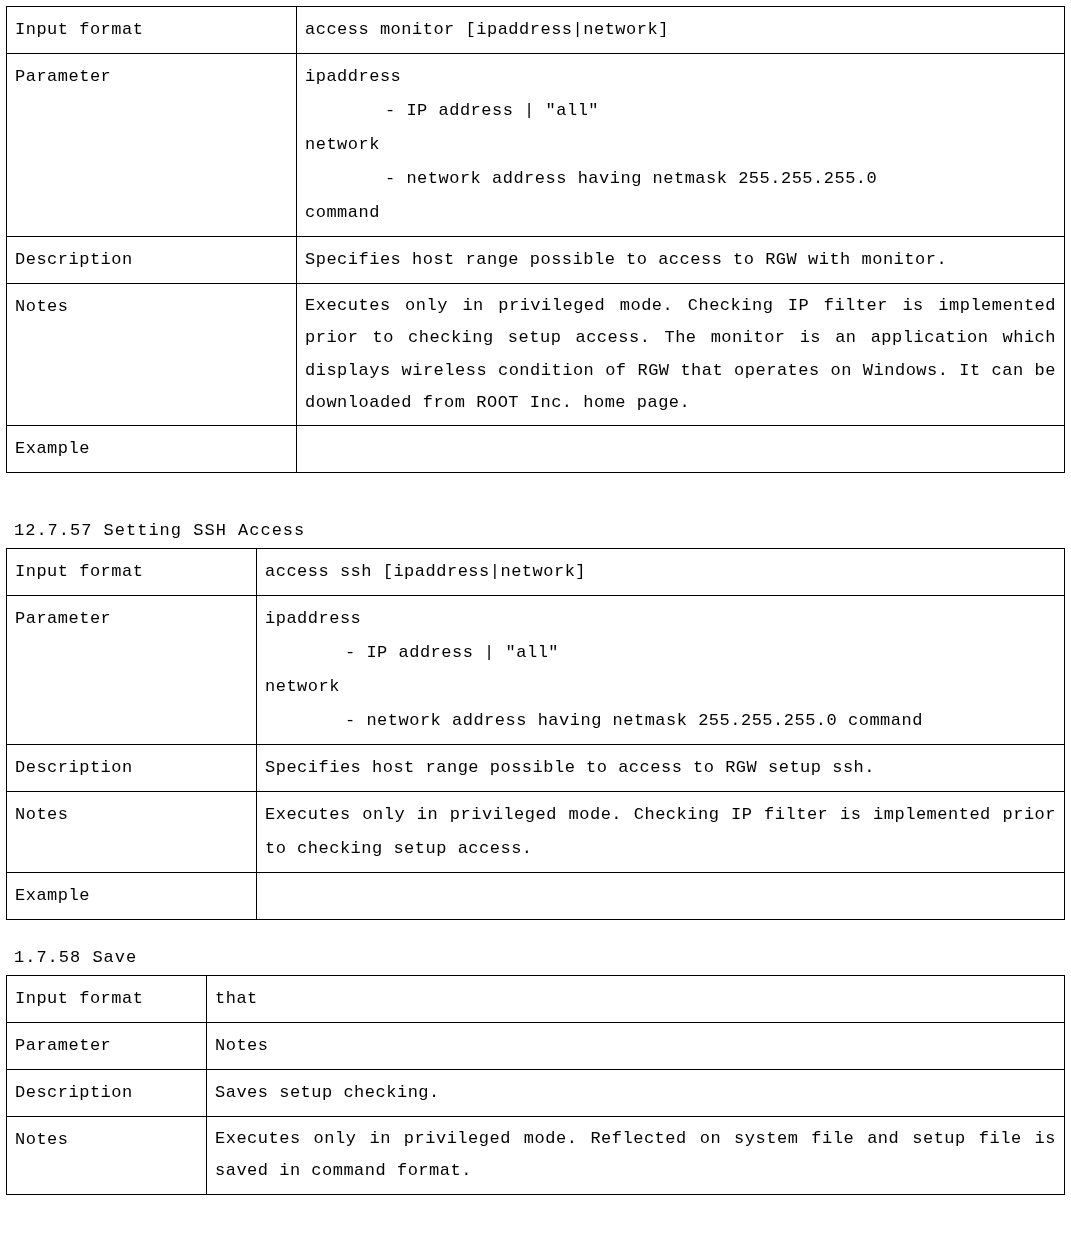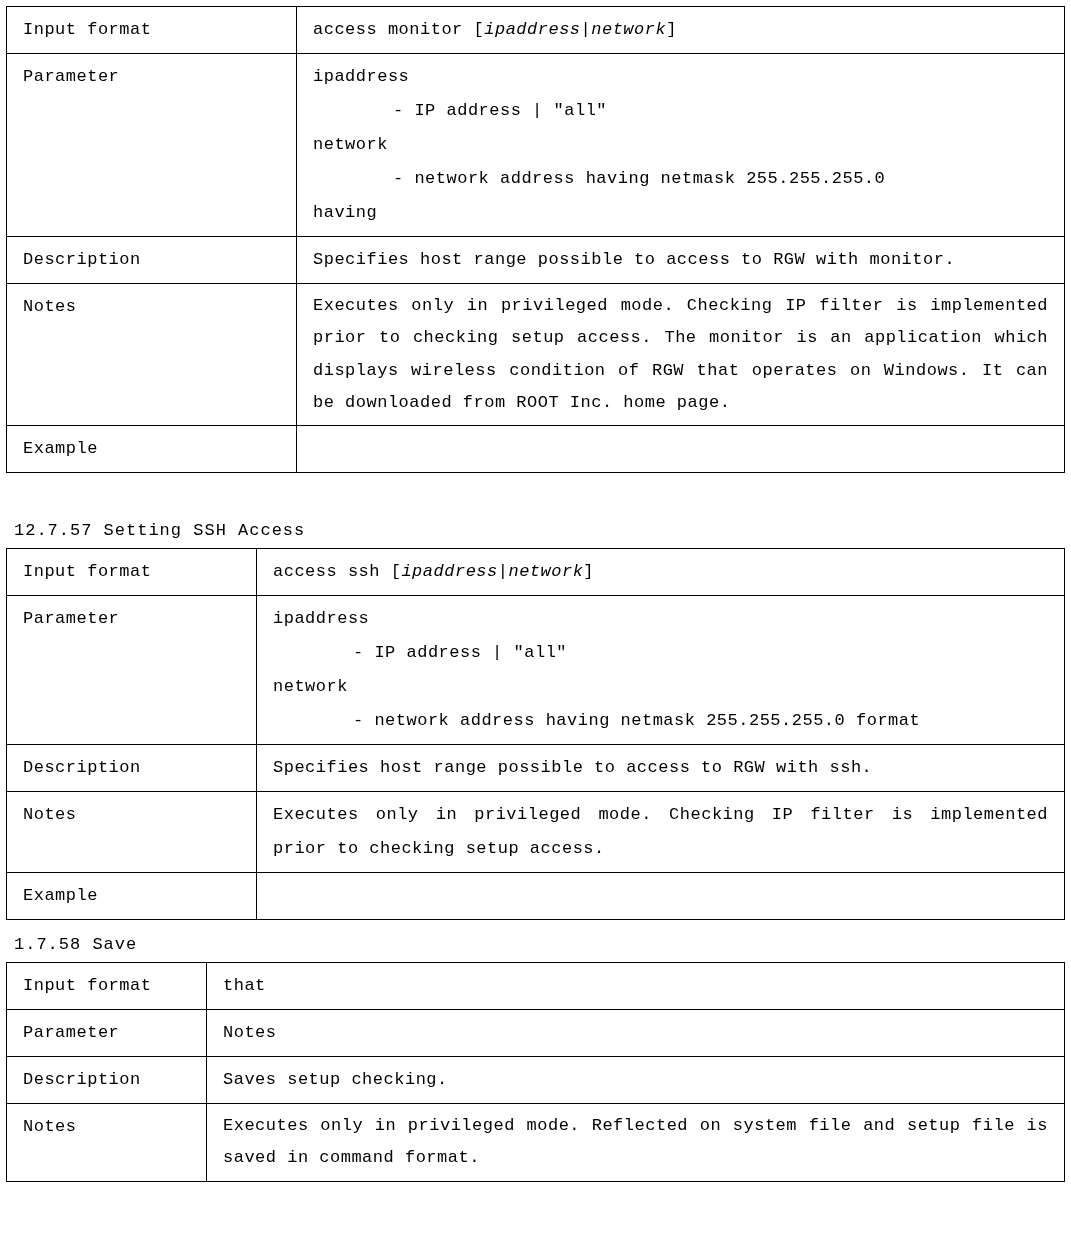--- a/index.html
+++ b/index.html
@@ -12,33 +12,33 @@
     width: 1059px;
     letter-spacing: 0.5px;
   }
   table {
     border-collapse: collapse;
     width: 100%;
     table-layout: fixed;
   }
   td {
     border: 1px solid #000;
-    padding: 6px 16px;
+    padding: 6px 8px;
     vertical-align: top;
     line-height: 2.0;
     text-align: justify;
   }
   .label-col-a { width: 290px; }
   .label-col-b { width: 250px; }
   .label-col-c { width: 200px; }
   .section-heading {
     margin: 48px 0 8px 8px;
     letter-spacing: 1px;
   }
-  .italic { font-style: italic; }
+  .italic { }
   .indent1 { padding-left: 80px; display:block; }
   .tight { line-height: 1.9; }
   .nowrap { white-space: nowrap; }
 </style>
 </head>
 <body>
 
 <table>
   <colgroup>
       <col class="label-col-a">
@@ -51,21 +51,21 @@
       <span>access monitor [</span><span class="italic">ipaddress|network</span><span>]</span>
     </td>
   </tr>
   <tr>
     <td>Parameter</td>
     <td>
       <span>ipaddress</span><br>
       <span class="indent1">- IP address | "all"</span>
       <span>network</span><br>
       <span class="indent1 nowrap">- network address having netmask 255.255.255.0</span>
-      <span>having</span>
+      <span>command</span>
     </td>
   </tr>
   <tr>
     <td>Description</td>
     <td>Specifies host range possible to access to RGW with monitor.</td>
   </tr>
   <tr>
     <td>Notes</td>
     <td class="tight">Executes only in privileged mode. Checking IP filter is implemented prior to checking setup access. The monitor is an application which displays wireless condition of RGW that operates on Windows. It can be downloaded from ROOT Inc. home page.</td>
   </tr>
@@ -88,39 +88,39 @@
     <td>
       <span>access ssh [</span><span class="italic">ipaddress|network</span><span>]</span>
     </td>
   </tr>
   <tr>
     <td>Parameter</td>
     <td>
       <span>ipaddress</span><br>
       <span class="indent1">- IP address | "all"</span>
       <span>network</span><br>
-      <span class="indent1 nowrap">- network address having netmask 255.255.255.0 format</span>
+      <span class="indent1 nowrap">- network address having netmask 255.255.255.0 command</span>
     </td>
   </tr>
   <tr>
     <td>Description</td>
-    <td class="nowrap">Specifies host range possible to access to RGW with ssh.</td>
+    <td class="nowrap">Specifies host range possible to access to RGW setup ssh.</td>
   </tr>
   <tr>
     <td>Notes</td>
     <td>Executes only in privileged mode. Checking IP filter is implemented prior to checking setup access.</td>
   </tr>
   <tr>
     <td>Example</td>
     <td></td>
   </tr>
 </tbody>
   </table>
 
-<div class="section-heading" style="margin-top:15px">1.7.58 Save</div>
+<div class="section-heading" style="margin-top:28px">1.7.58 Save</div>
 <table>
   <colgroup>
       <col class="label-col-c">
       <col>
     </colgroup>
   <tbody>
       <tr>
     <td>Input format</td>
     <td>that</td>
   </tr>

